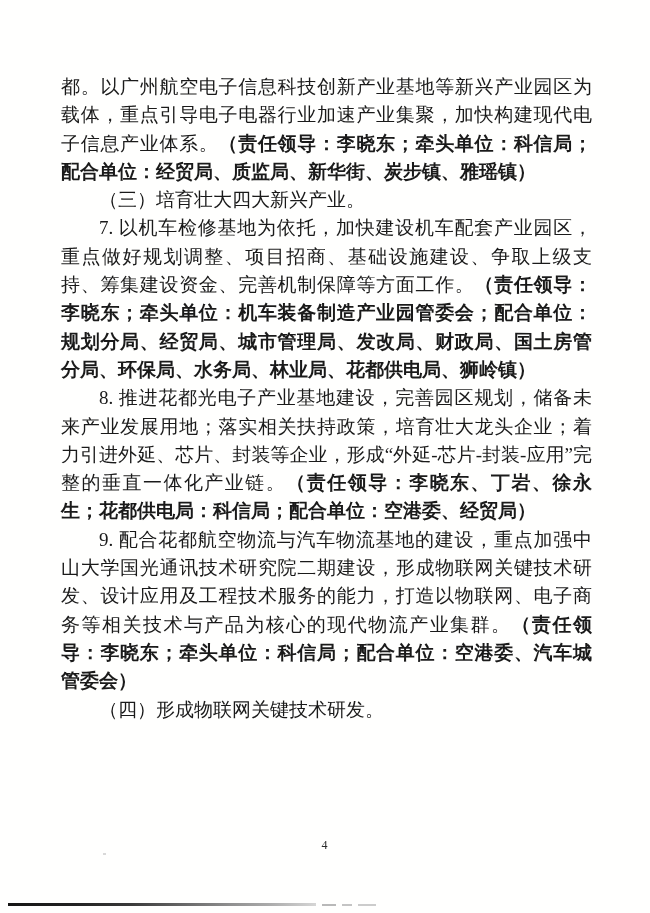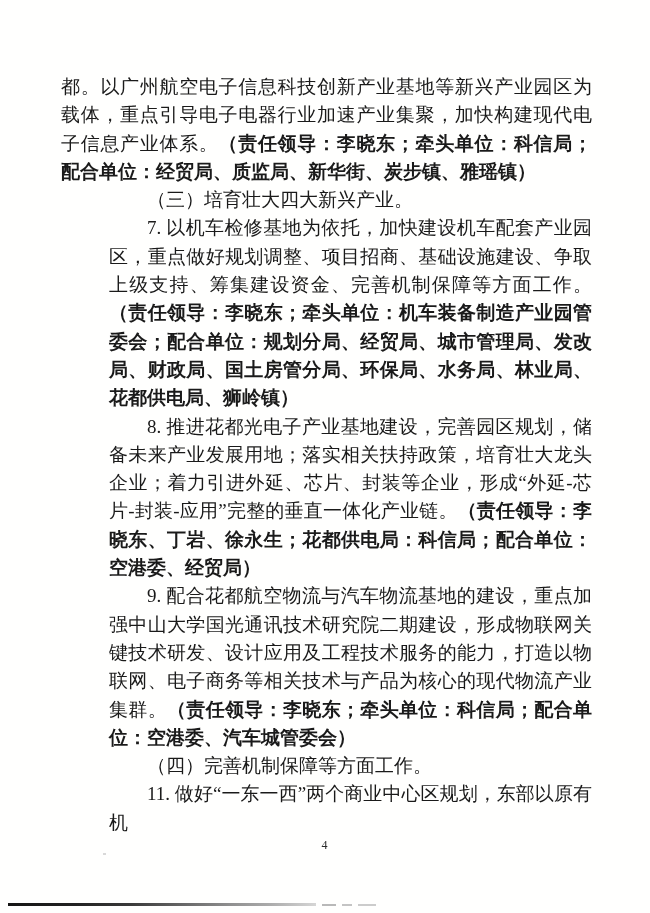--- a/index.html
+++ b/index.html
@@ -25,21 +25,20 @@
     line-height: 28.3px;
     text-align: justify;
     text-justify: inter-character;
   }
   .para {
     margin: 0;
     padding: 0;
   }
   .para.indent {
     text-indent: 2em;
-    margin-left: 48px;
   }
   .seg {
     font-weight: 400;
   }
   .seg.bold {
     font-weight: 700;
   }
   .page-number {
     position: absolute;
     top: 838px;
@@ -82,22 +81,21 @@
 </head>
 <body>
 
 <div class="page">
   <div class="text-block">
       <p class="para"><span class="seg">都。以广州航空电子信息科技创新产业基地等新兴产业园区为载体，重点引导电子电器行业加速产业集聚，加快构建现代电子信息产业体系。</span><span class="seg bold">（责任领导：李晓东；牵头单位：科信局；配合单位：经贸局、质监局、新华街、炭步镇、雅瑶镇）</span></p>
       <p class="para indent"><span class="seg">（三）培育壮大四大新兴产业。</span></p>
       <p class="para indent"><span class="seg">7. 以机车检修基地为依托，加快建设机车配套产业园区，重点做好规划调整、项目招商、基础设施建设、争取上级支持、筹集建设资金、完善机制保障等方面工作。</span><span class="seg bold">（责任领导：李晓东；牵头单位：机车装备制造产业园管委会；配合单位：规划分局、经贸局、城市管理局、发改局、财政局、国土房管分局、环保局、水务局、林业局、花都供电局、狮岭镇）</span></p>
       <p class="para indent"><span class="seg">8. 推进花都光电子产业基地建设，完善园区规划，储备未来产业发展用地；落实相关扶持政策，培育壮大龙头企业；着力引进外延、芯片、封装等企业，形成“外延-芯片-封装-应用”完整的垂直一体化产业链。</span><span class="seg bold">（责任领导：李晓东、丁岩、徐永生；花都供电局：科信局；配合单位：空港委、经贸局）</span></p>
       <p class="para indent"><span class="seg">9. 配合花都航空物流与汽车物流基地的建设，重点加强中山大学国光通讯技术研究院二期建设，形成物联网关键技术研发、设计应用及工程技术服务的能力，打造以物联网、电子商务等相关技术与产品为核心的现代物流产业集群。</span><span class="seg bold">（责任领导：李晓东；牵头单位：科信局；配合单位：空港委、汽车城管委会）</span></p>
-      <p class="para indent"><span class="seg">（四）完善机制保障等方面工作。</span></p>
-      <p class="para indent"><span class="seg">11. 做好“一东一西”两个商业中心区规划，东部以原有机</span></p>
+      <p class="para indent"><span class="seg">（四）形成物联网关键技术研发。</span></p>
     </div>
   <div class="page-number">4</div>
   <div class="scan-line"></div>
   <div class="scan-dash d1"></div>
   <div class="scan-dash d2"></div>
   <div class="scan-dash d3"></div>
   <div class="speck"></div>
 </div>
 
 </body></html>

